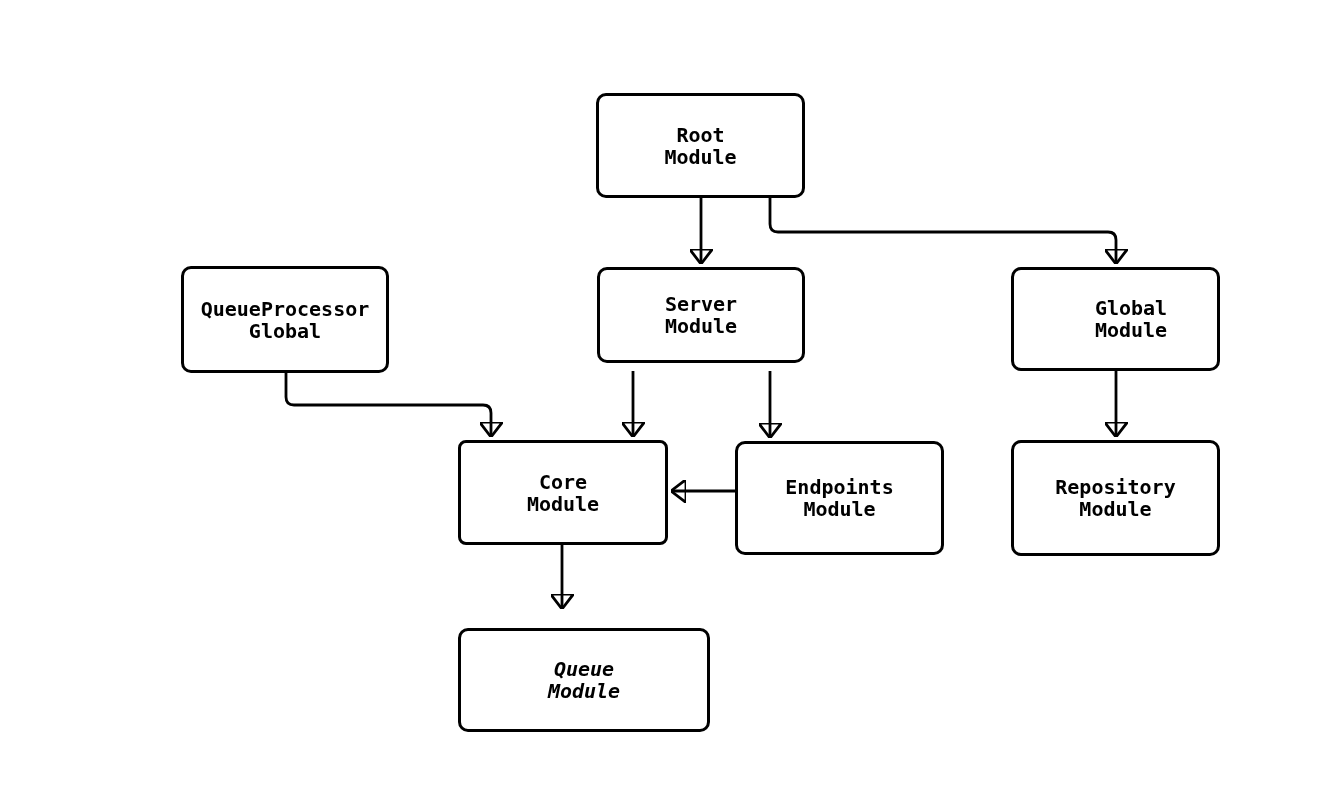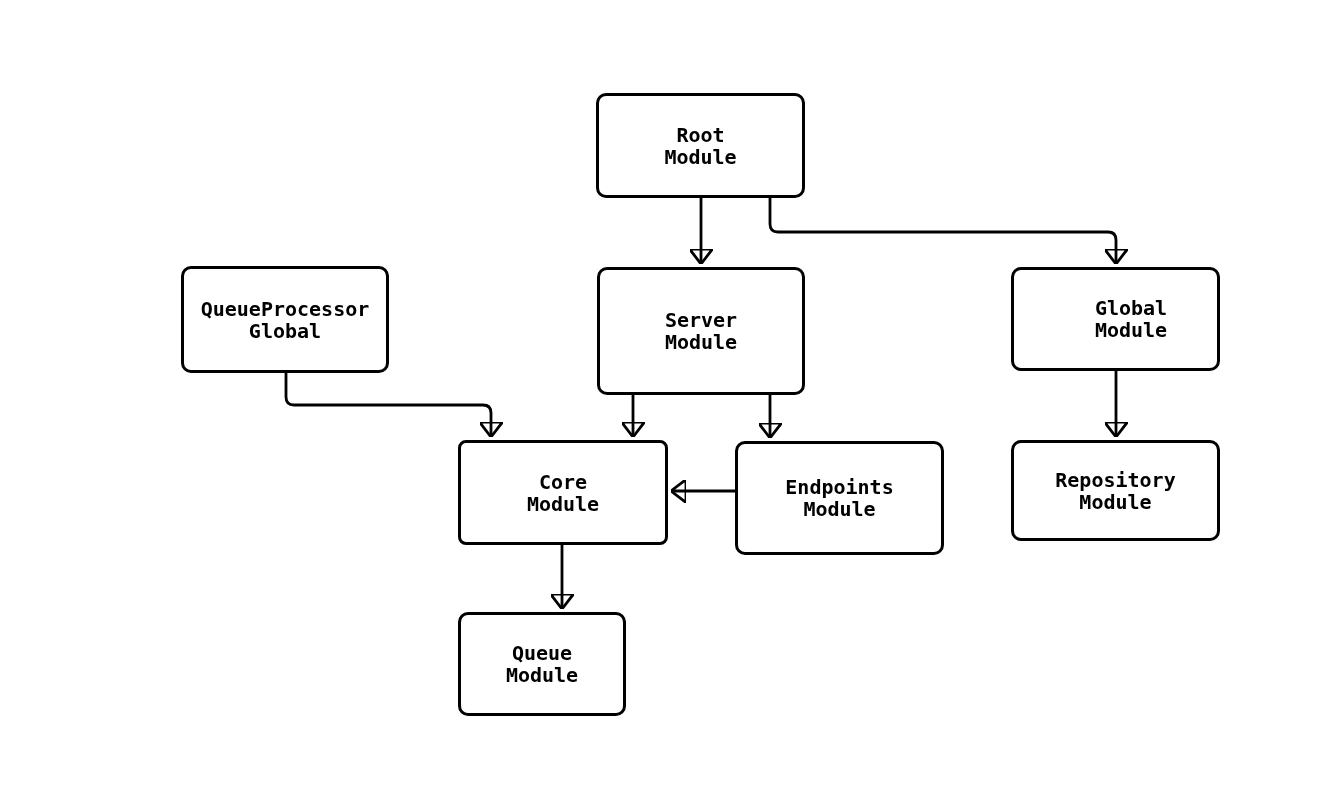--- a/index.html
+++ b/index.html
@@ -39,26 +39,26 @@
   .node-label {
     font-weight: bold;
     font-size: 20px;
     line-height: 22px;
     color: #000000;
     text-align: center;
     white-space: pre-line;
   }
   #n-root          { left: 548px; top: 93px;  width: 209px; height: 105px; }
   #n-queueproc     { left: 133px; top: 266px; width: 208px; height: 107px; }
-  #n-server        { left: 549px; top: 267px; width: 208px; height: 128px; }
+  #n-server        { left: 549px; top: 267px; width: 208px; height: 96px; }
   #n-global        { left: 963px; top: 267px; width: 209px; height: 104px; padding-left: 31px; }
   #n-core          { left: 410px; top: 440px; width: 210px; height: 105px; border-radius: 8px; }
   #n-endpoints     { left: 687px; top: 441px; width: 209px; height: 114px; }
-  #n-repository    { left: 963px; top: 440px; width: 209px; height: 101px; }
-  #n-queue         { left: 410px; top: 612px; width: 168px; height: 104px; }
+  #n-repository    { left: 963px; top: 440px; width: 209px; height: 116px; }
+  #n-queue         { left: 410px; top: 628px; width: 252px; height: 104px; font-style: italic; }
 </style>
 </head>
 <body>
 
 <div class="canvas">
 
   <svg class="edges" width="1337" height="809" viewBox="0 0 1337 809">
     <defs>
       <marker id="arrowhead" viewBox="0 0 15 23" markerUnits="userSpaceOnUse" markerWidth="15" markerHeight="23" refX="14" refY="11.5" orient="auto">
         <path d="M0,0 L15,11.5 L0,23 Z" fill="#000000" stroke="none"></path>

